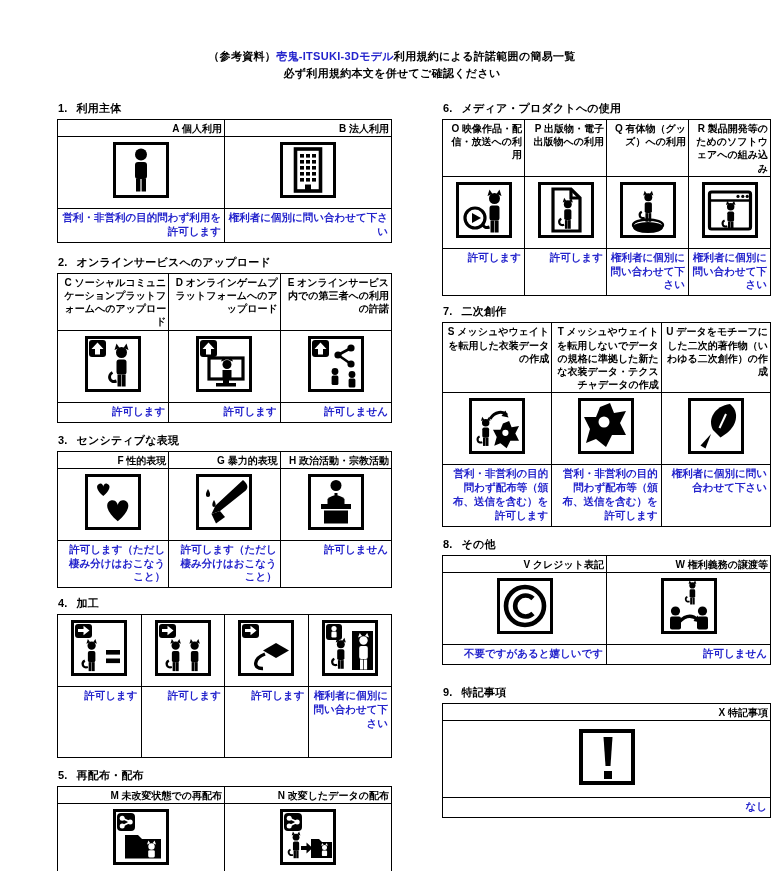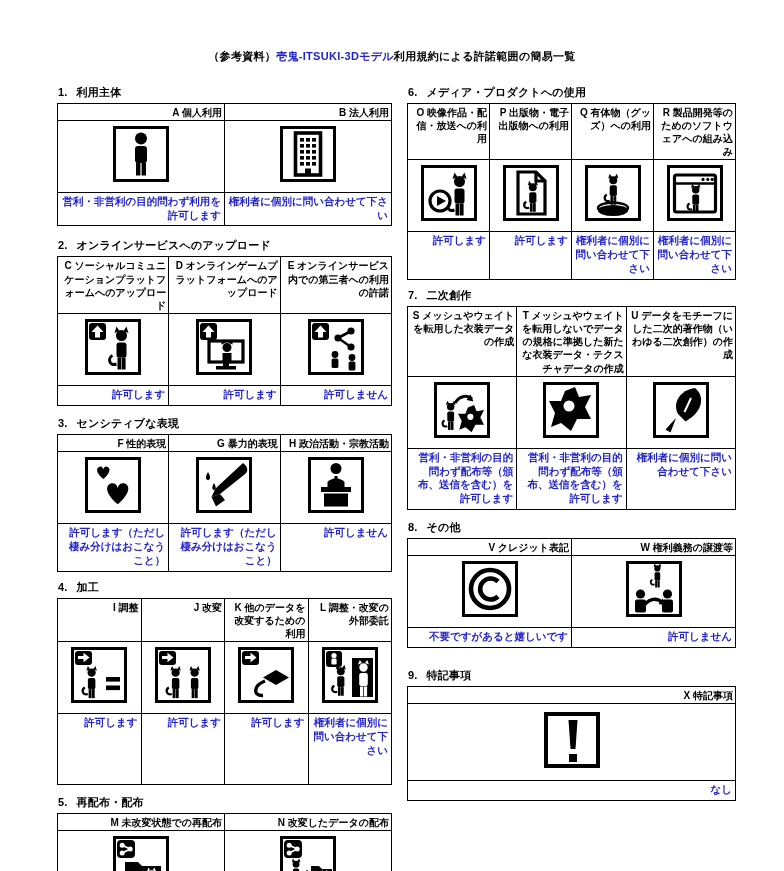--- a/index.html
+++ b/index.html
@@ -4,21 +4,21 @@
 <style>
   html,body{margin:0;padding:0;background:#fff;}
   body{width:784px;height:871px;overflow:hidden;
        font-family:"Liberation Sans","DejaVu Sans",sans-serif;
        font-weight:bold;color:#000;-webkit-font-smoothing:antialiased;}
   .page{position:relative;width:784px;height:871px;background:#fff;}
   .titles{padding-top:48px;text-align:center;font-size:11px;line-height:1.5;letter-spacing:.3px;}
   .blue{color:#2323cc;}
   .columns{display:flex;margin:20px 0 0 57px;gap:15px;align-items:flex-start;}
   .col-left{width:335px;flex:none;}
-  .col-right{width:329px;flex:none;}
+  .col-right{width:329px;flex:none;margin-left:35px;}
   .section{margin-bottom:11px;}
   .sec-title{font-size:11px;margin:0 0 3px 1px;letter-spacing:.2px;}
   .sec-title .num{margin-right:9px;}
   table{border-collapse:collapse;width:100%;table-layout:fixed;}
   td{border:1px solid #000;padding:1px 2px;vertical-align:top;}
   td.hdr{text-align:right;font-size:10px;line-height:1.32;padding-top:2px;}
   td.ico{text-align:center;vertical-align:middle;padding:5px 0 6px;}
   td.res{color:#2323cc;text-align:right;font-size:10.5px;line-height:1.32;padding:2px 3px 3px;}
   .frame{display:inline-block;width:56px;height:56px;border:3px solid #000;box-sizing:border-box;background:#fff;}
   .frame svg{display:block;width:50px;height:50px;}
@@ -27,20 +27,21 @@
   .mb12{margin-bottom:12px;} .mb10{margin-bottom:10px;} .mb8{margin-bottom:8px;}
   .mb20{margin-bottom:20px;}
 </style>
 </head>
 <body>
 
 <div class="page">
 
   <div class="titles">
     <div><span>（参考資料）</span><span class="blue">壱鬼-ITSUKI-3Dモデル</span><span>利用規約による許諾範囲の簡易一覧</span></div>
+    <div>必ず利用規約本文を併せてご確認ください</div>
   </div>
 
   <div class="columns">
 
   <div class="col-left">
 
     <div class="section mb12">
       <div class="sec-title"><span class="num">1.</span><span>利用主体</span></div>
       <table>
         <tbody>
@@ -190,26 +191,20 @@
           <td class="res">許可しません</td>
         </tr>
       </tbody>
           </table>
     </div>
 
     <div class="section s4 mb10">
       <div class="sec-title"><span class="num">4.</span><span>加工</span></div>
       <table>
         <tbody>
-              <tr>
-          <td class="hdr">I 調整</td>
-          <td class="hdr">J 改変</td>
-          <td class="hdr">K 他のデータを改変するための利用</td>
-          <td class="hdr">L 調整・改変の外部委託</td>
-        </tr>
         <tr>
           <td class="ico"><span class="frame">
             <svg viewBox="0 0 50 50">
                       <rect x="1" y="1" width="17" height="14" rx="3"></rect>
                       <path d="M4 6 H9.5 V2.8 L15.5 7.5 L9.5 12.2 V9 H4 Z" fill="#fff"></path>
             <g transform="translate(-3,14) scale(0.75)">
                         <path d="M20.5 9 L22.5 2.5 L25.5 7 Z"></path>
                         <path d="M29.5 7 L32.5 2.5 L34.5 9 Z"></path>
                         <circle cx="27.5" cy="11.5" r="5.5"></circle>
                         <rect x="22.5" y="18.5" width="10" height="15" rx="2.5"></rect>

